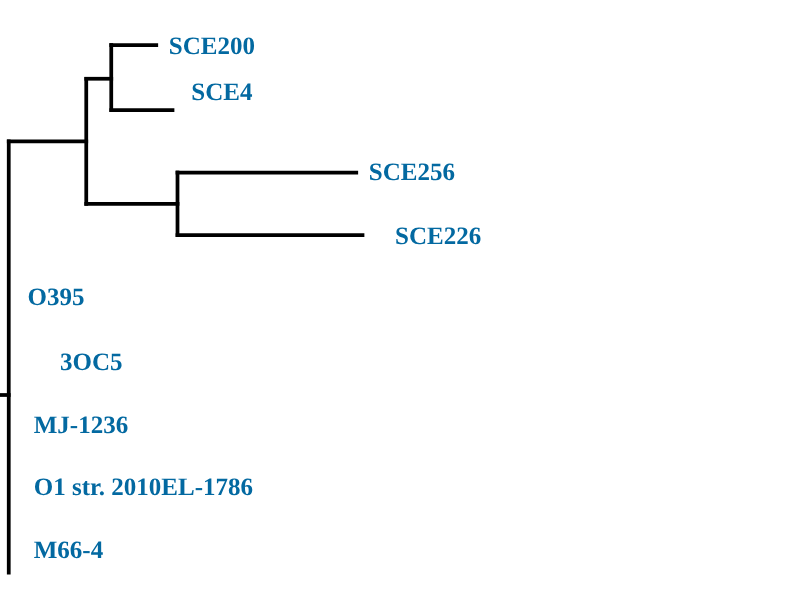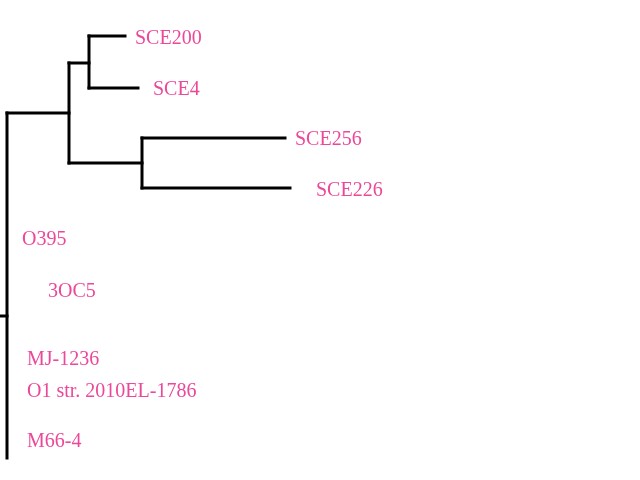--- a/index.html
+++ b/index.html
@@ -1,23 +1,23 @@
 <!DOCTYPE html>
 <html><head>
 <meta charset="utf-8">
 <style>
   html, body { margin: 0; padding: 0; background: #ffffff; }
   body { width: 640px; height: 480px; position: relative; overflow: hidden; }
   #tree { position: absolute; left: 0; top: 0; }
   .lbl {
     position: absolute;
     font-family: "Liberation Serif", "DejaVu Serif", serif;
-    font-weight: normal;
+    font-weight: bold;
     font-size: 20px;
-    color: #ec4899;
+    color: #0369a1;
     white-space: nowrap;
     line-height: 20px;
   }
 </style>
 </head>
 <body>
 
 <svg id="tree" width="640" height="480" viewBox="0 0 640 480">
   <g stroke="#000000" stroke-width="3" fill="none" stroke-linecap="square">
 
@@ -35,20 +35,20 @@
     <line x1="89" y1="88" x2="138" y2="88"></line>
 
     <line x1="69" y1="163" x2="142" y2="163"></line>
     <line x1="142" y1="138" x2="142" y2="188"></line>
     <line x1="142" y1="138" x2="285" y2="138"></line>
     <line x1="142" y1="188" x2="290" y2="188"></line>
   </g>
 </svg>
 
 <span class="lbl" style="left:135px; top:27px;">SCE200</span>
-<span class="lbl" style="left:153px; top:78px;">SCE4</span>
+<span class="lbl" style="left:153px; top:64px;">SCE4</span>
 <span class="lbl" style="left:295px; top:128px;">SCE256</span>
 <span class="lbl" style="left:316px; top:179px;">SCE226</span>
 <span class="lbl" style="left:22px; top:228px;">O395</span>
 <span class="lbl" style="left:26px; top:280px;margin-left:22px;">3OC5</span>
-<span class="lbl" style="left:27px; top:348px;">MJ-1236</span>
+<span class="lbl" style="left:27px; top:330px;">MJ-1236</span>
 <span class="lbl" style="left:27px; top:380px;">O1 str. 2010EL-1786</span>
 <span class="lbl" style="left:27px; top:430px;">M66-4</span>
 
 </body></html>

